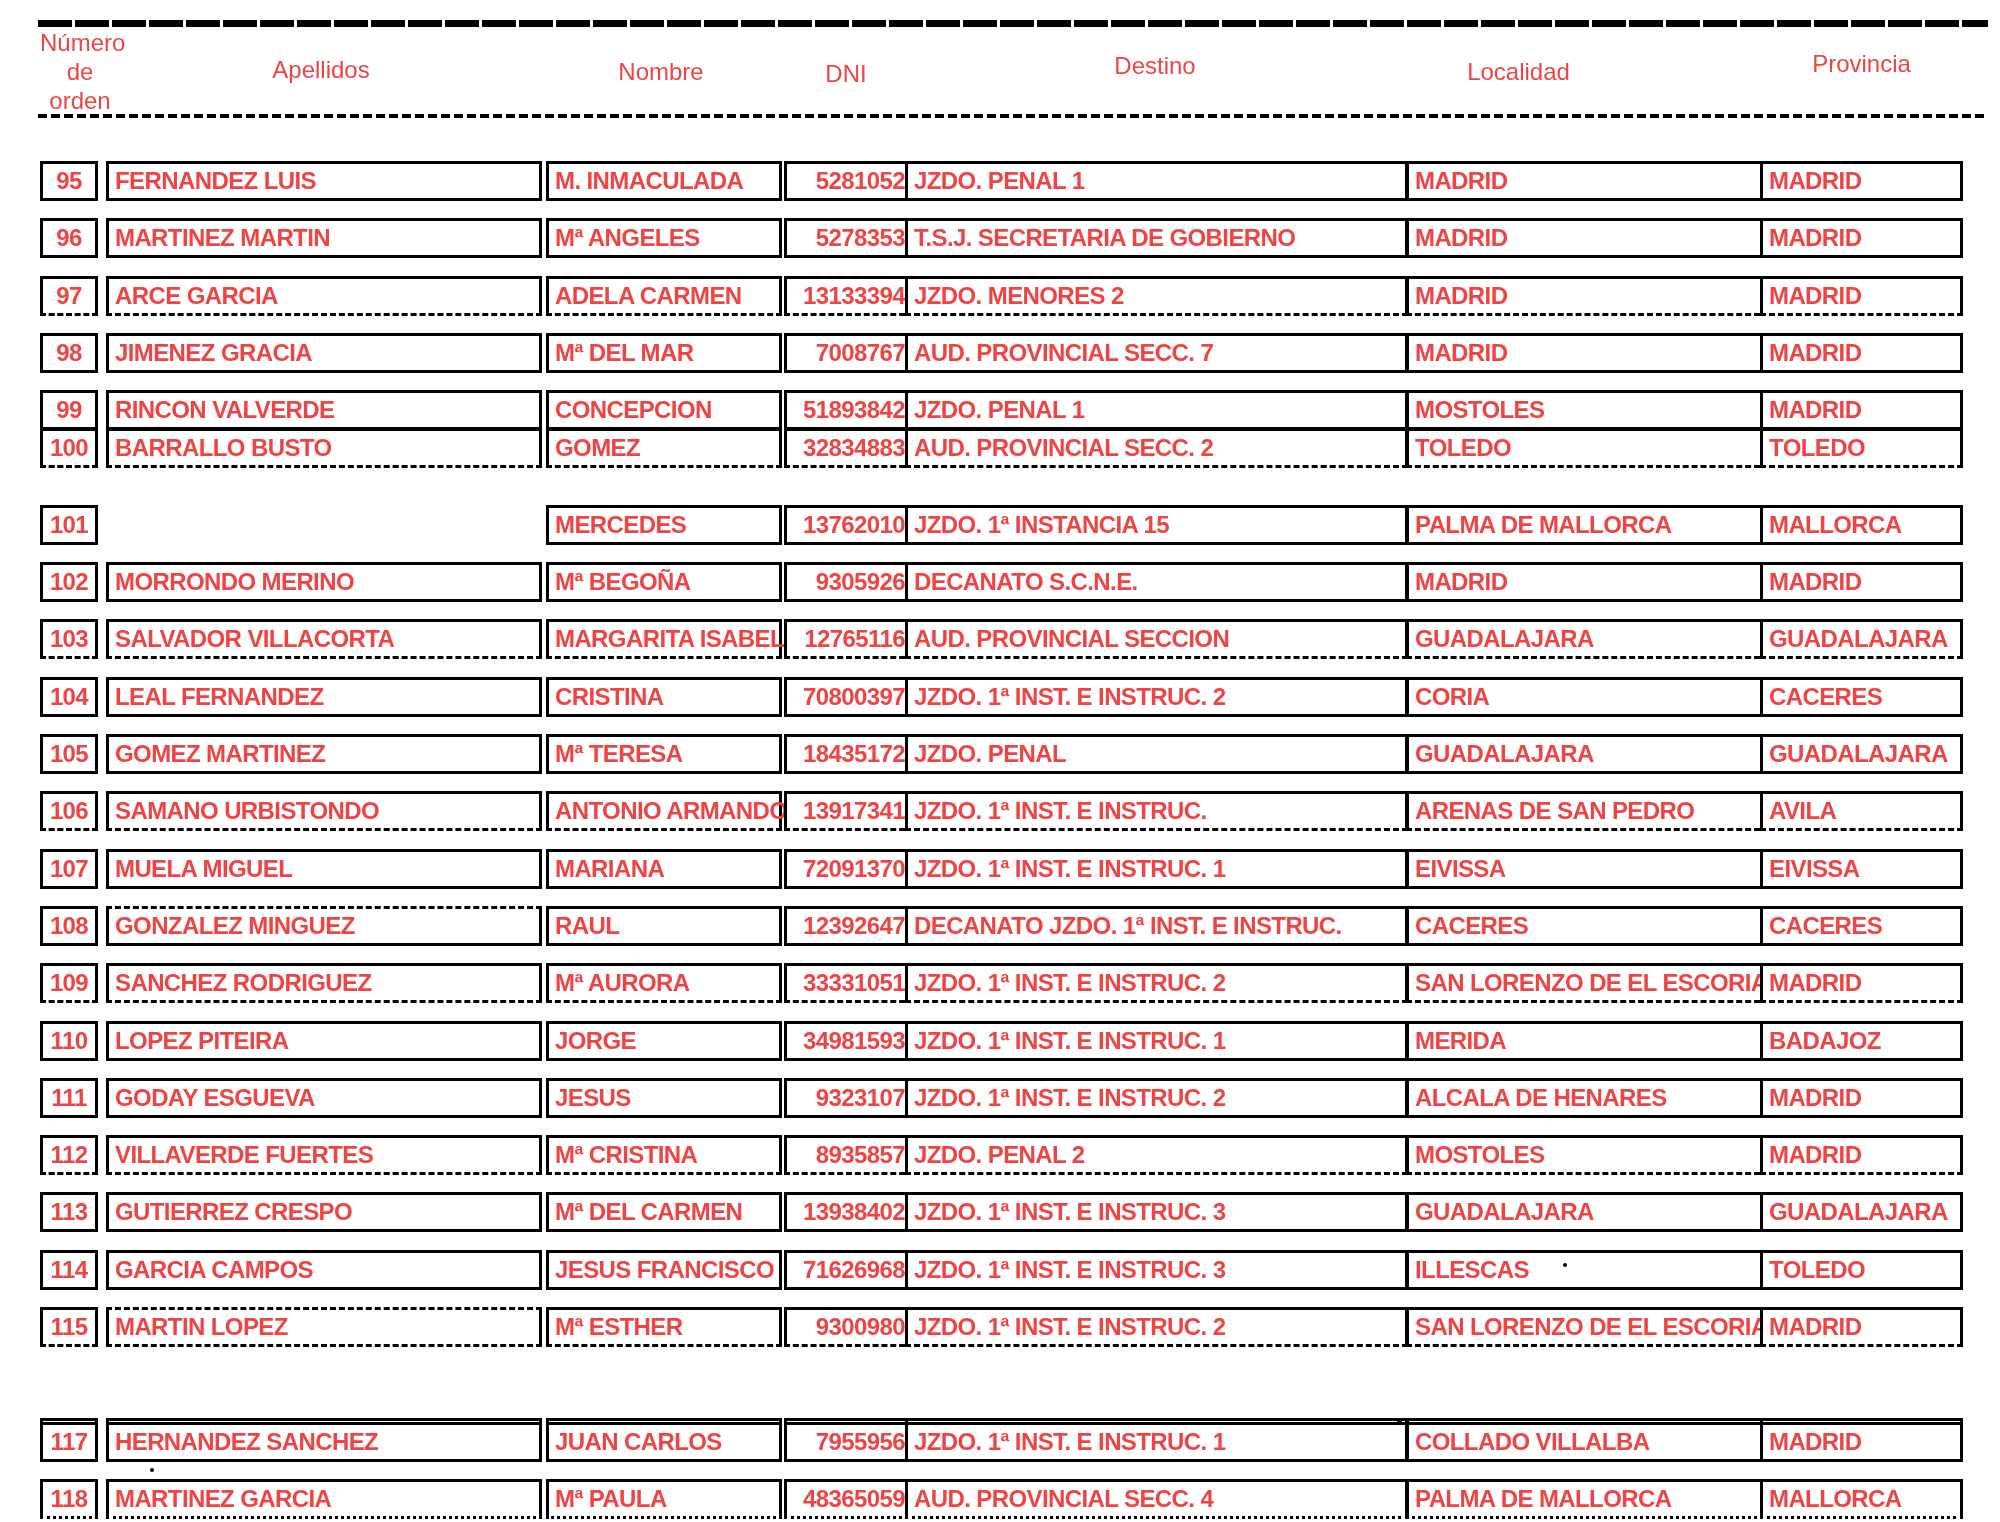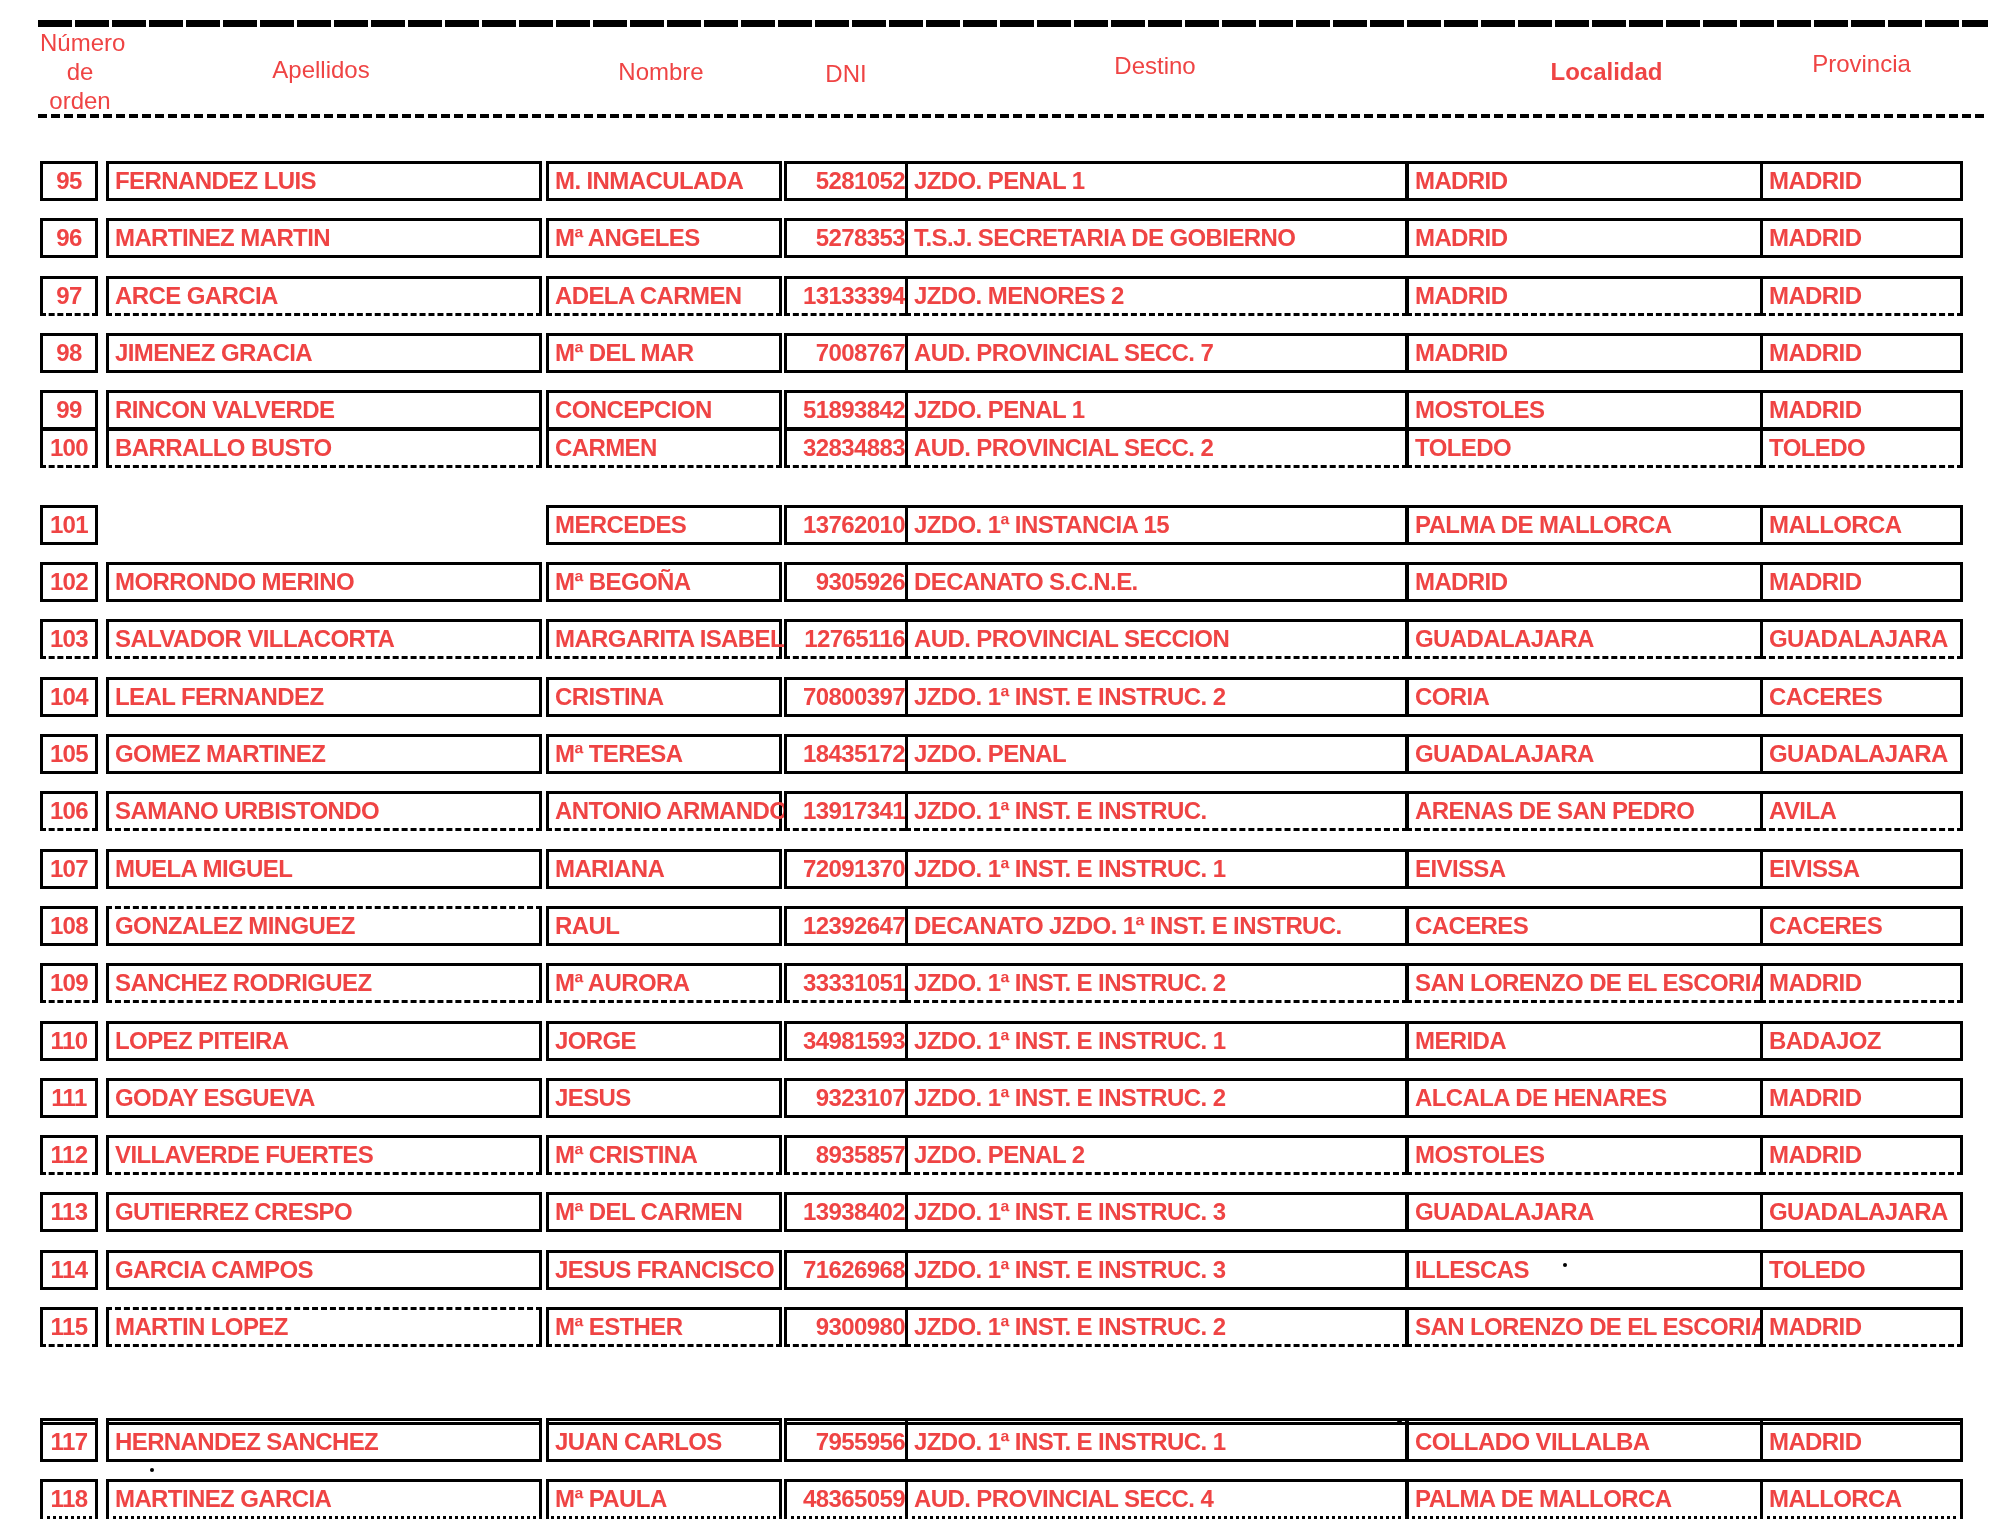--- a/index.html
+++ b/index.html
@@ -24,21 +24,21 @@
   .hdr{
     position:absolute;
     font-size:24px;font-weight:400;letter-spacing:0;
     text-align:center;white-space:nowrap;
   }
   .hdr-num{left:40px;top:28px;width:80px;line-height:29px;}
   .hdr-apellidos{left:106px;top:56px;width:430px;}
   .hdr-nombre{left:546px;top:58px;width:230px;}
   .hdr-dni{left:784px;top:60px;width:124px;}
   .hdr-destino{left:908px;top:52px;width:494px;}
-  .hdr-localidad{left:1428px;top:58px;width:357px;font-weight:bold;}
+  .hdr-localidad{left:1340px;top:58px;width:357px;}
   .hdr-provincia{left:1766px;top:50px;width:191px;}
   
   .row{position:absolute;left:0;width:2000px;height:40px;}
   .cell{
     position:absolute;top:0;height:34px;
     border:3px solid #000;
     background:#fff;
     display:flex;align-items:center;
     font-size:24px;font-weight:700;letter-spacing:-0.6px;
     white-space:nowrap;overflow:visible;
@@ -121,21 +121,21 @@
       <div class="cell cell-apellidos">RINCON VALVERDE</div>
       <div class="cell cell-nombre">CONCEPCION</div>
       <div class="cell cell-dni">51893842</div>
       <div class="cell cell-destino">JZDO. PENAL 1</div>
       <div class="cell cell-localidad">MOSTOLES</div>
       <div class="cell cell-provincia">MADRID</div>
     </div>
       <div class="row" style="top: 428px;">
       <div class="cell cell-orden">100</div>
       <div class="cell cell-apellidos">BARRALLO BUSTO</div>
-      <div class="cell cell-nombre">CARMEN</div>
+      <div class="cell cell-nombre">GOMEZ</div>
       <div class="cell cell-dni">32834883</div>
       <div class="cell cell-destino">AUD. PROVINCIAL SECC. 2</div>
       <div class="cell cell-localidad">TOLEDO</div>
       <div class="cell cell-provincia">TOLEDO</div>
     </div>
       <div class="row" style="top: 504.8px;">
       <div class="cell cell-orden">101</div>
       <div class="cell cell-nombre">MERCEDES</div>
       <div class="cell cell-dni">13762010</div>
       <div class="cell cell-destino">JZDO. 1ª INSTANCIA 15</div>

